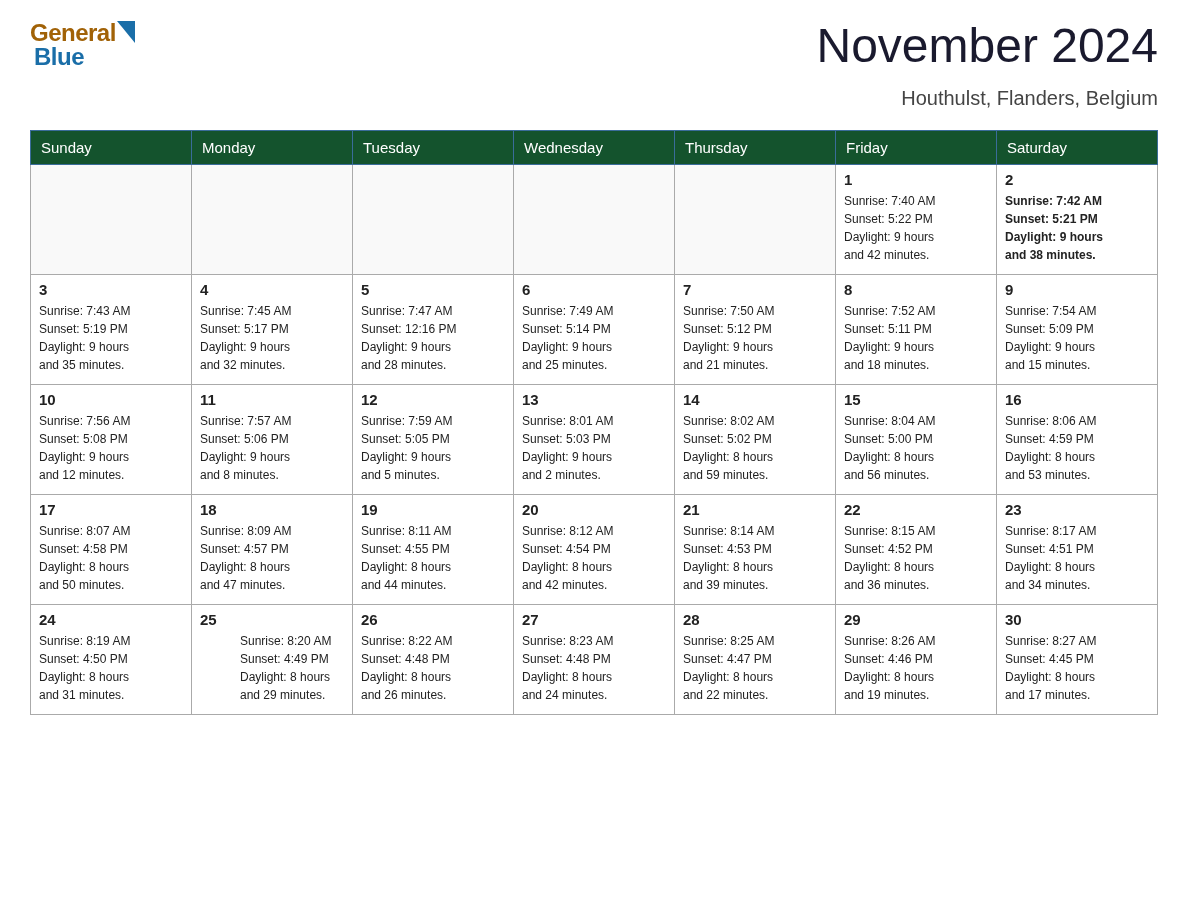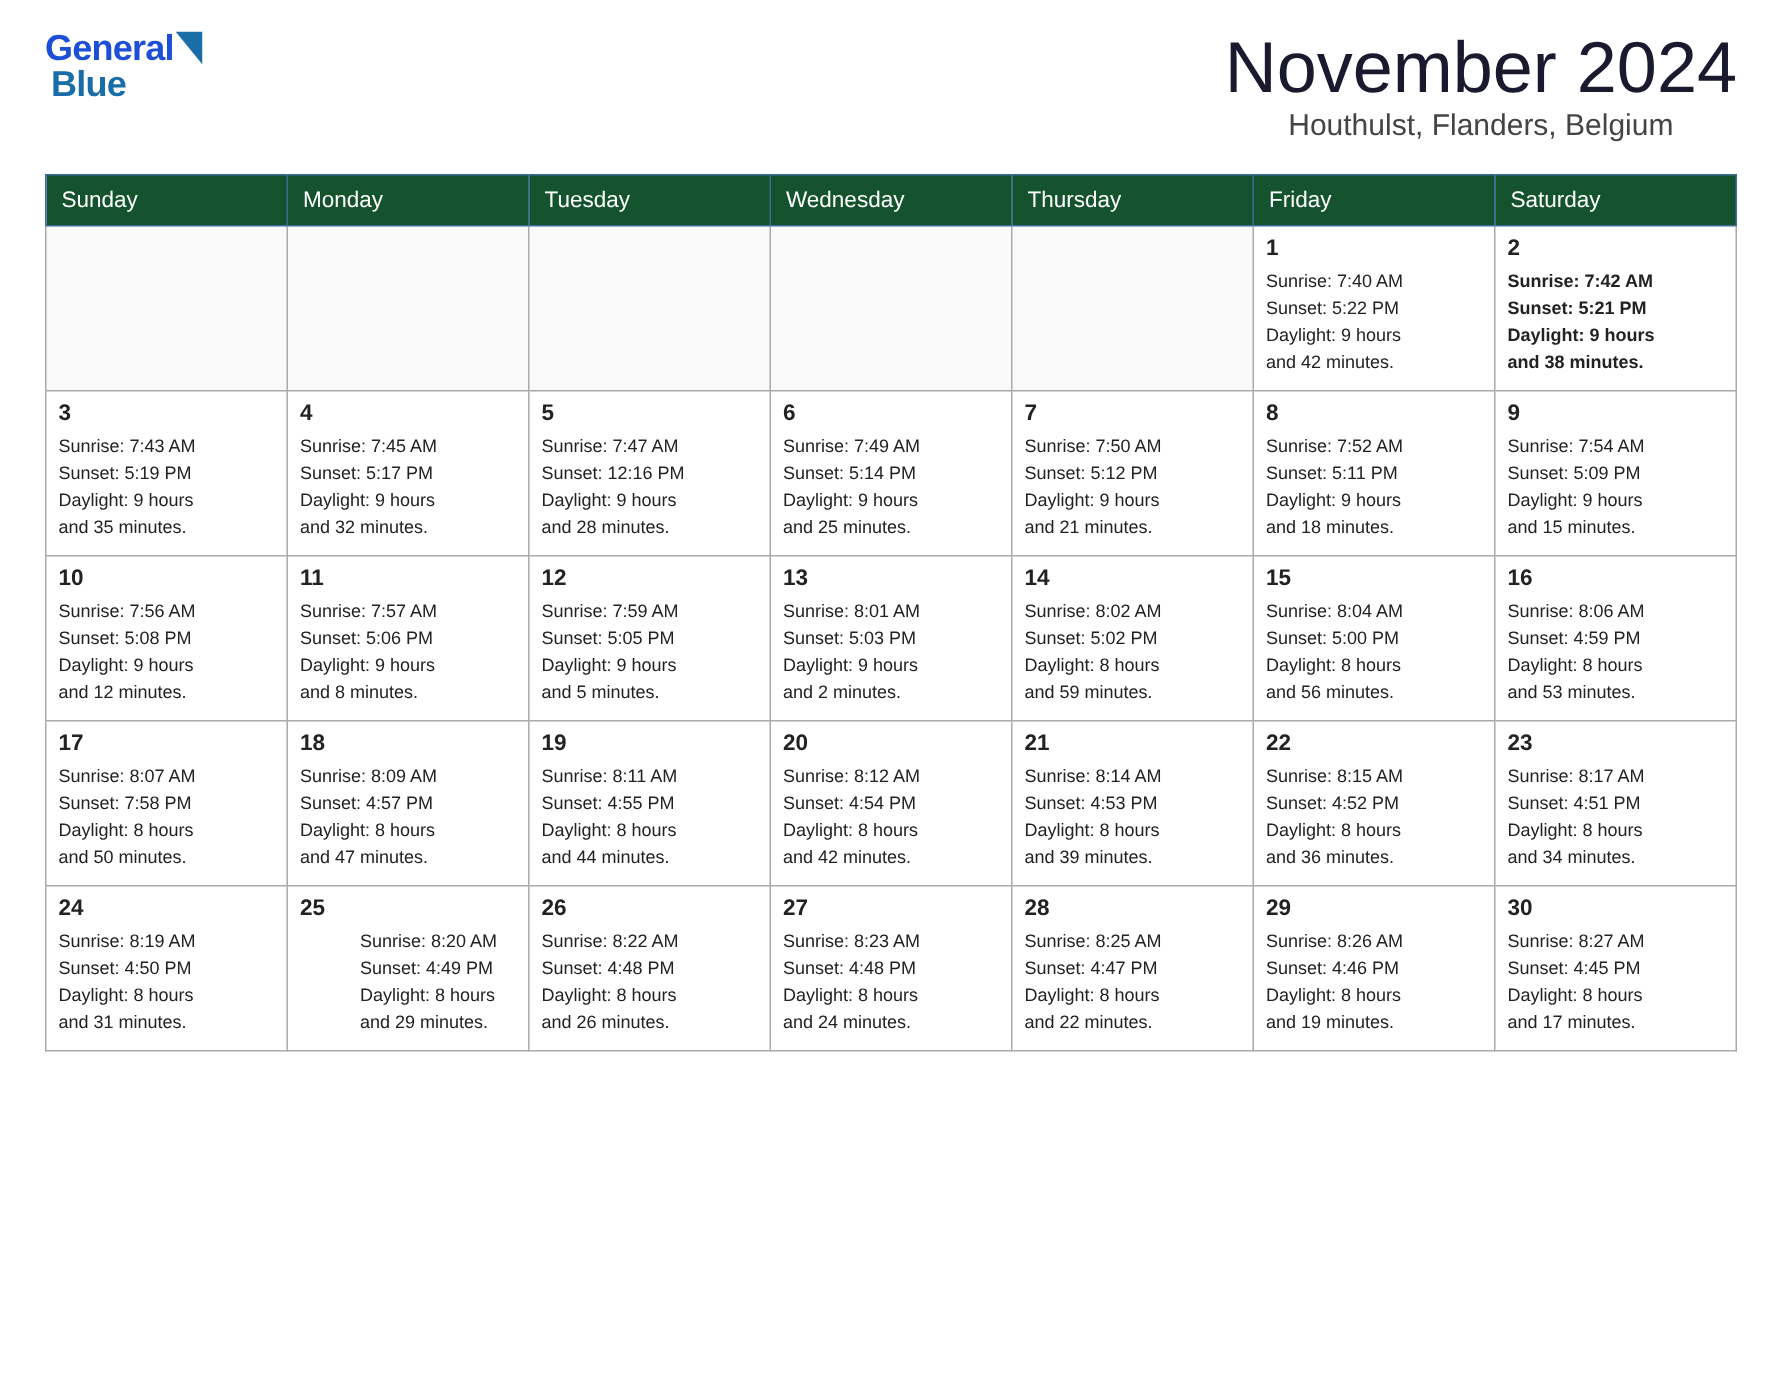--- a/index.html
+++ b/index.html
@@ -29,22 +29,21 @@
     }
     .month-title {
       font-size: 48px;
       font-weight: normal;
       color: #1a1a2e;
       line-height: 1.1;
     }
     .location-title {
       font-size: 20px;
       color: #444;
-      margin-top: 0;
-      text-align: center;
+      margin-top: 14px;
     }
     .calendar {
       width: 100%;
       border-collapse: collapse;
       border: 1px solid #666;
     }
     .calendar th {
       background-color: #14532d;
       color: #fff;
       font-size: 15px;
@@ -77,21 +76,21 @@
       background: #f9f9f9;
     }
   </style>
 </head>
 <body>
 
 <div class="header-area">
   <div class="logo">
     <div class="logo-wrap">
       <div style="display:flex;align-items:center;">
-        <span style="font-size:24px;font-weight:bold;color:#1d4ed8;letter-spacing:-0.5px;">General</span>
+        <span style="font-size:24px;font-weight:bold;color:#a16207;letter-spacing:-0.5px;">General</span>
         <svg width="18" height="22" viewBox="0 0 18 22" style="margin-left:1px;margin-top:-2px;">
           <polygon points="0,0 18,0 18,22" fill="#1a6ea8"></polygon>
         </svg>
       </div>
       <div style="display:flex;align-items:flex-start;margin-top:-2px;">
         <span style="font-size:24px;font-weight:bold;color:#1a6ea8;margin-left:4px;letter-spacing:-0.5px;">Blue</span>
       </div>
     </div>
   </div>
   <div class="title-area">
@@ -233,21 +232,21 @@
           <div class="day-info" style="white-space: pre-line;">Sunrise: 8:06 AM
 Sunset: 4:59 PM
 Daylight: 8 hours
 and 53 minutes.</div>
         </td>
       </tr>
       <tr>
         <td>
           <span class="day-number">17</span>
           <div class="day-info" style="white-space: pre-line;">Sunrise: 8:07 AM
-Sunset: 7:58 PM
+Sunset: 4:58 PM
 Daylight: 8 hours
 and 50 minutes.</div>
         </td>
         <td>
           <span class="day-number">18</span>
           <div class="day-info" style="white-space: pre-line;">Sunrise: 8:09 AM
 Sunset: 4:57 PM
 Daylight: 8 hours
 and 47 minutes.</div>
         </td>

